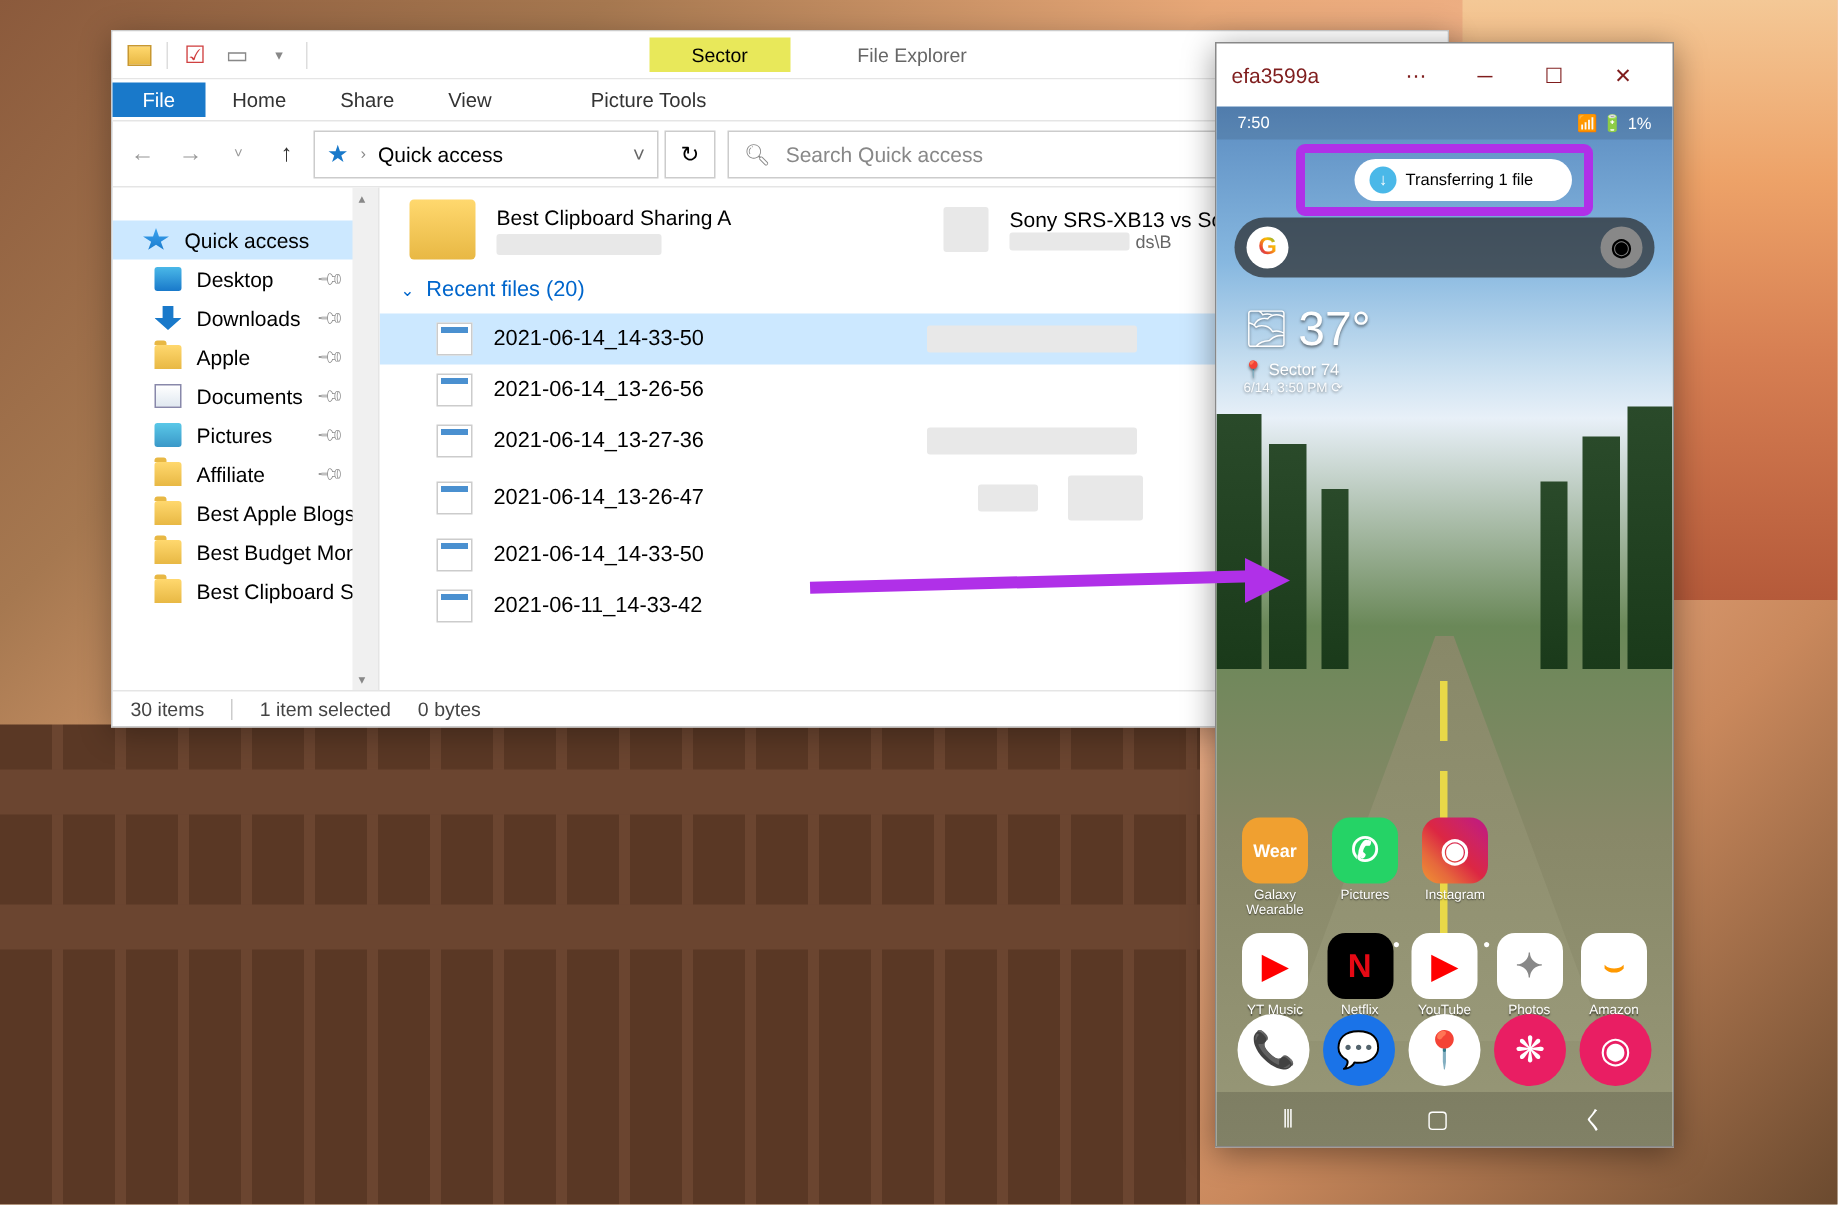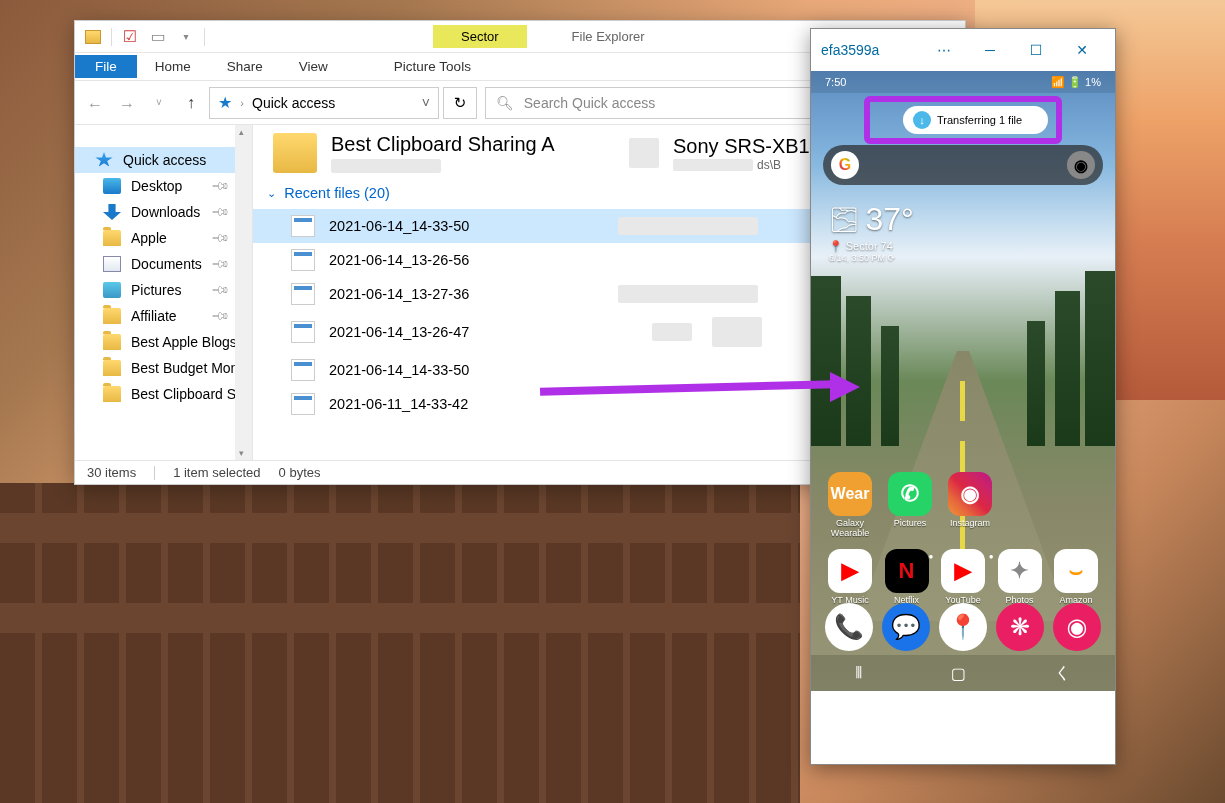--- a/index.html
+++ b/index.html
@@ -38,39 +38,39 @@
 .fi-star{background:linear-gradient(#3ba3f0,#1979ca);clip-path:polygon(50% 0%,61% 35%,98% 35%,68% 57%,79% 91%,50% 70%,21% 91%,32% 57%,2% 35%,39% 35%)}
 .fi-desktop{background:linear-gradient(#4ab8e8,#1979ca);border-radius:2px}
 .fi-dl{background:#1979ca;clip-path:polygon(30% 0,70% 0,70% 50%,100% 50%,50% 100%,0 50%,30% 50%)}
 .fi-folder{background:linear-gradient(#ffd86e,#e8b844);border-radius:2px 2px 0 0;position:relative}
 .fi-folder::before{content:'';position:absolute;top:-3px;left:0;width:8px;height:3px;background:#e8b844;border-radius:2px 2px 0 0}
 .fi-doc{background:linear-gradient(#fff,#e0e8f0);border:1px solid #88a}
 .fi-pic{background:linear-gradient(#5ac8e8,#3a98c8);border-radius:2px}
 .content{flex:1;padding:6px 0;font-size:14.5px;overflow:hidden}
 .freq-item{display:flex;align-items:center;padding:2px 20px;gap:14px;margin-bottom:2px}
 .big-folder{width:44px;height:40px;background:linear-gradient(#ffd86e,#e8b844);border-radius:3px}
-.freq-text{font-size:20px}
+.freq-text{font-size:14px}
 .blur{background:#e8e8e8;border-radius:2px}
 .recent-hdr{display:flex;align-items:center;gap:8px;padding:8px 14px;color:#0066cc;font-size:14.5px}
 .recent-chev{font-size:11px}
 .file-row{display:flex;align-items:center;padding:6px 20px 6px 38px;gap:14px}
 .file-row.sel{background:#cce8ff}
 .file-icon{width:24px;height:22px;background:#fff;border:1px solid #ccc;flex-shrink:0;position:relative}
 .file-icon::after{content:'';position:absolute;left:2px;top:2px;right:2px;height:4px;background:#4a90d0}
 .file-right{margin-left:auto;color:#666;font-size:13px}
 .status{height:24px;border-top:1px solid #e5e5e5;display:flex;align-items:center;padding:0 12px;gap:18px;font-size:13px;color:#444}
 .status-div{width:1px;height:14px;background:#ccc}
 .arrow{position:absolute;top:375px;left:540px;width:320px;height:30px;z-index:50}
 .arrow-line{position:absolute;top:9px;left:0;width:295px;height:8px;background:#b030e8;transform:rotate(-1.5deg)}
 .arrow-head{position:absolute;right:0;top:-3px;width:0;height:0;border-left:30px solid #b030e8;border-top:15px solid transparent;border-bottom:15px solid transparent}
 .phone-win{position:absolute;top:28px;left:810px;width:306px;height:737px;background:#fff;box-shadow:0 4px 20px rgba(0,0,0,0.4);border:1px solid #888}
-.phone-title{height:42px;display:flex;align-items:center;padding:0 10px;font-size:14px;color:#0369a1}
+.phone-title{height:42px;display:flex;align-items:center;padding:0 10px;font-size:14px;color:#7f1d1d}
 .phone-title-btns{margin-left:auto;display:flex;gap:0}
 .ptb{width:46px;height:42px;display:flex;align-items:center;justify-content:center;font-size:14px}
-.phone-screen{height:620px;background:linear-gradient(to bottom,#5a8bc0 0%,#87b8e0 15%,#c8dff0 25%,#e8f0f8 30%,#6a8858 50%,#888868 70%,#989878 100%);position:relative;overflow:hidden}
+.phone-screen{height:693px;background:linear-gradient(to bottom,#5a8bc0 0%,#87b8e0 15%,#c8dff0 25%,#e8f0f8 30%,#6a8858 50%,#888868 70%,#989878 100%);position:relative;overflow:hidden}
 .ph-status{height:22px;display:flex;align-items:center;justify-content:space-between;padding:0 14px;font-size:11px;color:#fff;background:rgba(0,0,0,0.1)}
 .transfer-hl{position:absolute;top:25px;left:53px;width:198px;height:48px;border:6px solid #b030e8;border-radius:6px;z-index:10}
 .transfer-pill{position:absolute;top:35px;left:92px;width:145px;height:28px;background:#fff;border-radius:14px;display:flex;align-items:center;padding:0 10px;gap:6px;font-size:11px;z-index:9}
 .tp-icon{width:18px;height:18px;border-radius:50%;background:#4ab8e8;color:#fff;display:flex;align-items:center;justify-content:center;font-size:11px}
 .g-bar{position:absolute;top:74px;left:12px;right:12px;height:40px;background:rgba(40,40,40,0.7);border-radius:20px;display:flex;align-items:center;padding:0 8px;justify-content:space-between}
 .g-circle{width:28px;height:28px;border-radius:50%;background:#fff;display:flex;align-items:center;justify-content:center;font-size:16px;font-weight:bold}
 .weather{position:absolute;top:130px;left:18px;color:#fff;text-shadow:0 1px 2px rgba(0,0,0,0.5)}
 .w-temp{font-size:32px;font-weight:300;display:flex;align-items:center;gap:6px}
 .w-loc{font-size:11px;margin-top:2px}
 .w-time{font-size:9px;opacity:0.9}
@@ -307,21 +307,21 @@
       <div class="tree" style="right:70px;width:18px;height:125px"></div>
     </div>
     <div class="road">
       <div class="road-line" style="top:30px;height:40px"></div>
       <div class="road-line" style="top:90px;height:50px"></div>
       <div class="road-line" style="top:160px;height:60px"></div>
     </div>
     <div class="apps">
       <div class="app-row" id="apps-r1" style="justify-content:flex-start;gap:10px">
           <div class="app">
-            <div class="app-ic" style="background:#f0a030;color:#fff;font-size:16px">Wear</div>
+            <div class="app-ic" style="background:#f0a030;color:#fff;font-size:12px">Wear</div>
             <div class="app-lbl">Galaxy Wearable</div>
           </div>
           <div class="app">
             <div class="app-ic" style="background:#25d366;color:#fff;font-size:22px">✆</div>
             <div class="app-lbl">Pictures</div>
           </div>
           <div class="app">
             <div class="app-ic" style="background:linear-gradient(45deg,#f09433,#e6683c,#dc2743,#cc2366,#bc1888);color:#fff;font-size:22px">◉</div>
             <div class="app-lbl">Instagram</div>
           </div>

